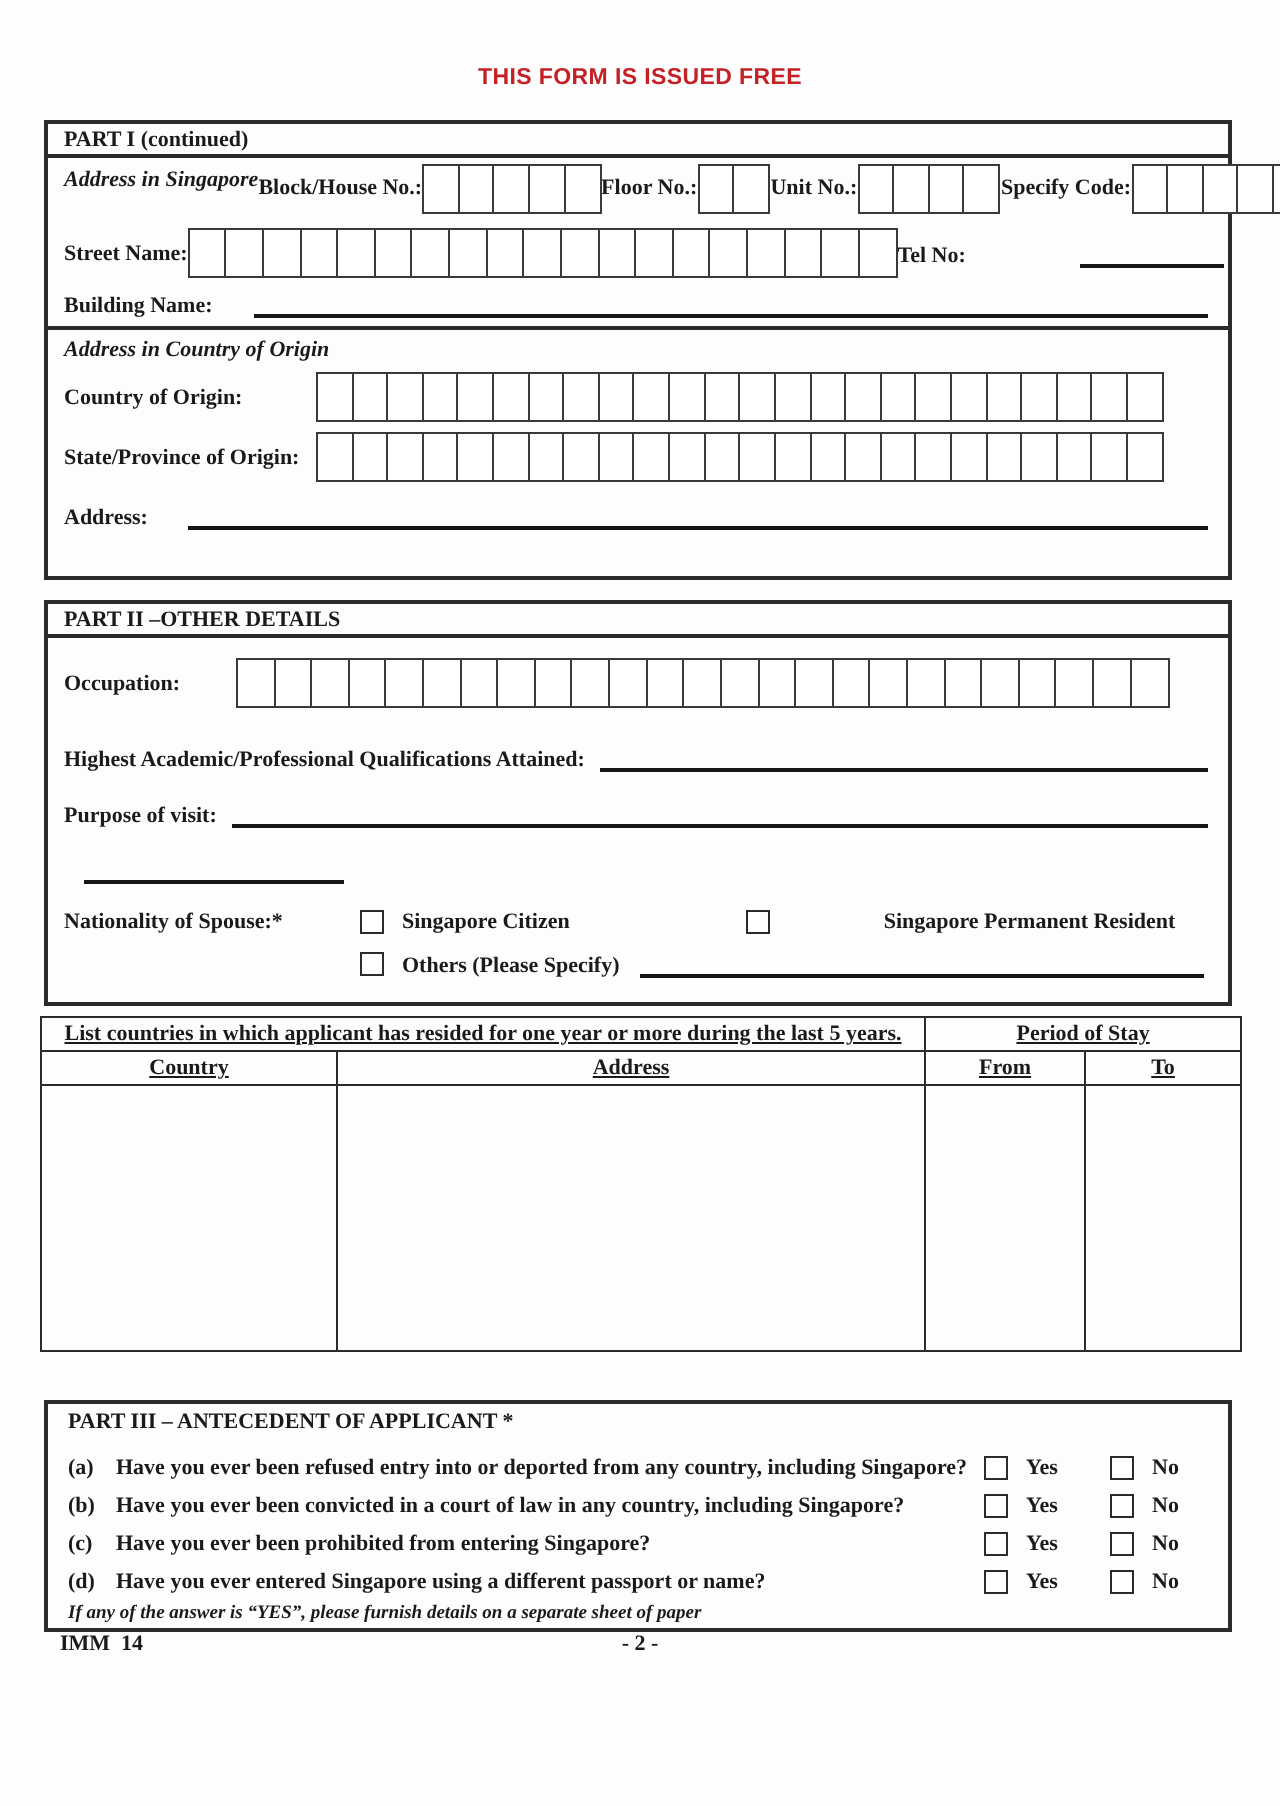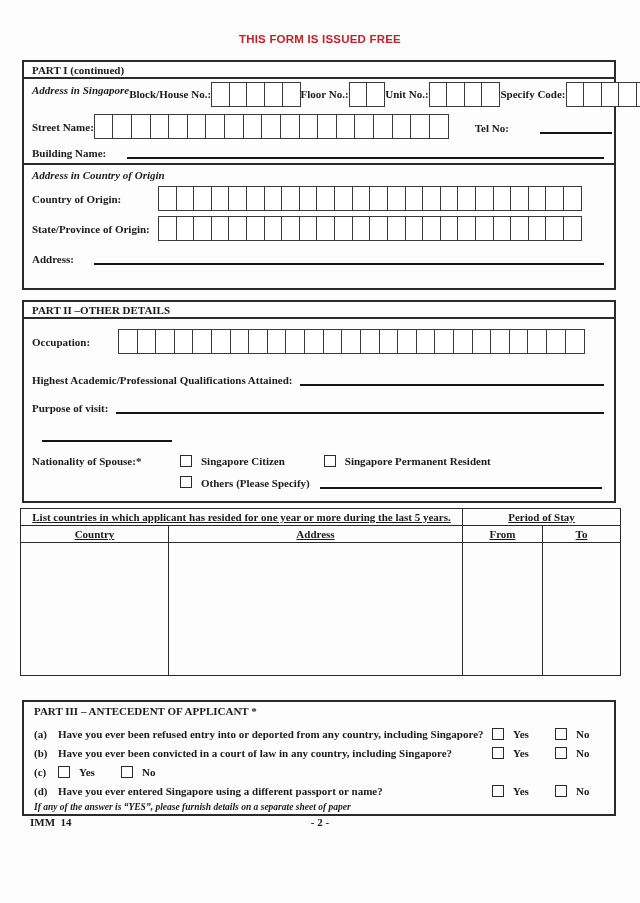--- a/index.html
+++ b/index.html
@@ -27,21 +27,21 @@
 
   
   #part1{top:60px;height:230px;}
   .sec-a{padding:3px 8px 0 8px;}
   .row-addr1{display:flex;align-items:flex-start;}
   .addr-sg-label{width:118px;padding-top:2px;}
   .addr-groups{flex:1;display:flex;justify-content:space-between;padding-right:4px;}
   .fgroup{display:flex;flex-direction:row;align-items:center;}
   .fgroup .lbl{margin-bottom:2px;}
   .row-street{display:flex;align-items:center;margin-top:7px;}
-  .row-street .lbl{width:86px;text-align:center;}
+  .row-street .lbl{width:86px;}
   .telwrap{display:flex;align-items:flex-end;margin-left:auto;padding-right:2px;}
   .telwrap .uline{width:72px;margin-left:5px;}
   .row-building{display:flex;align-items:flex-end;margin-top:5px;padding-bottom:4px;}
   .row-building .lbl{width:95px;}
   .row-building .uline{flex:1;margin-right:2px;}
   .sec-divider{border-top:2px solid #2b2b2b;}
   .sec-b{padding:4px 8px 0 8px;}
   .sec-b-title{margin-bottom:4px;}
   .row-cells-lbl{display:flex;align-items:center;margin-top:5px;}
   .row-cells-lbl .lbl{width:126px;}
@@ -57,21 +57,21 @@
   .row-lbl-line{display:flex;align-items:flex-end;}
   .row-lbl-line .uline{flex:1;margin-left:8px;margin-right:2px;}
   .row-quals{margin-top:17px;}
   .row-purpose{margin-top:13px;}
   .row-period{margin-top:13px;}
   .row-period .uline{flex:0 0 130px;margin-left:10px;}
   .row-spouse{display:flex;align-items:center;margin-top:13px;}
   .row-spouse .spouse-lbl{width:148px;}
   .opt{display:flex;align-items:center;}
   .opt .lbl{margin-left:9px;}
-  .opt2{margin-left:39px;}
+  .opt2{margin-left:88px;gap:48px;}
   .row-others{display:flex;align-items:flex-end;margin-top:7px;margin-left:148px;padding-bottom:2px;}
   .row-others .cb{margin-bottom:1px;}
   .row-others .uline{flex:1;margin-left:10px;margin-right:4px;}
 
   
   .restable{position:absolute;top:508px;left:20px;width:600px;border-collapse:collapse;table-layout:fixed;text-decoration:underline;}
   .restable td{border:1.6px solid #2b2b2b;font-size:11px;font-weight:bold;text-align:center;padding:2px 4px;background:#fdfdfd;}
   .restable .span-hdr{text-align:center;}
   .restable .body-cell{height:128px;}
 
@@ -360,20 +360,21 @@
         <div class="qid">(b)</div>
         <div class="qtext">Have you ever been convicted in a court of law in any country, including Singapore?</div>
         <div class="cb"></div>
         <div class="yeslbl">Yes</div>
         <div class="cb"></div>
         <div class="nolbl">No</div>
       </div>
 
       <div class="qrow">
         <div class="qid">(c)</div>
+        <div class="qtext">Have you ever been prohibited from entering Singapore?</div>
         <div class="cb"></div>
         <div class="yeslbl">Yes</div>
         <div class="cb"></div>
         <div class="nolbl">No</div>
       </div>
 
       <div class="qrow">
         <div class="qid">(d)</div>
         <div class="qtext">Have you ever entered Singapore using a different passport or name?</div>
         <div class="cb"></div>

